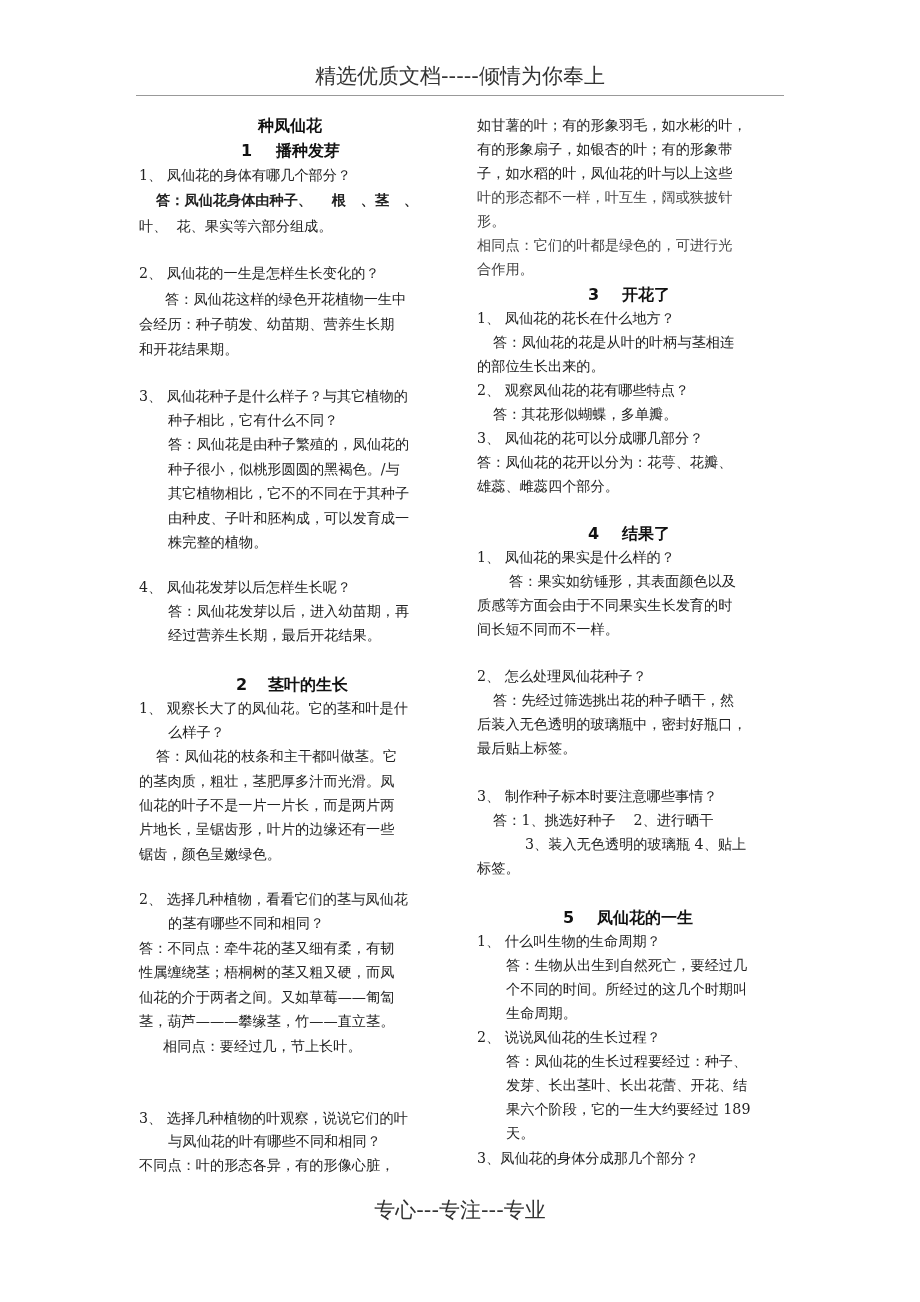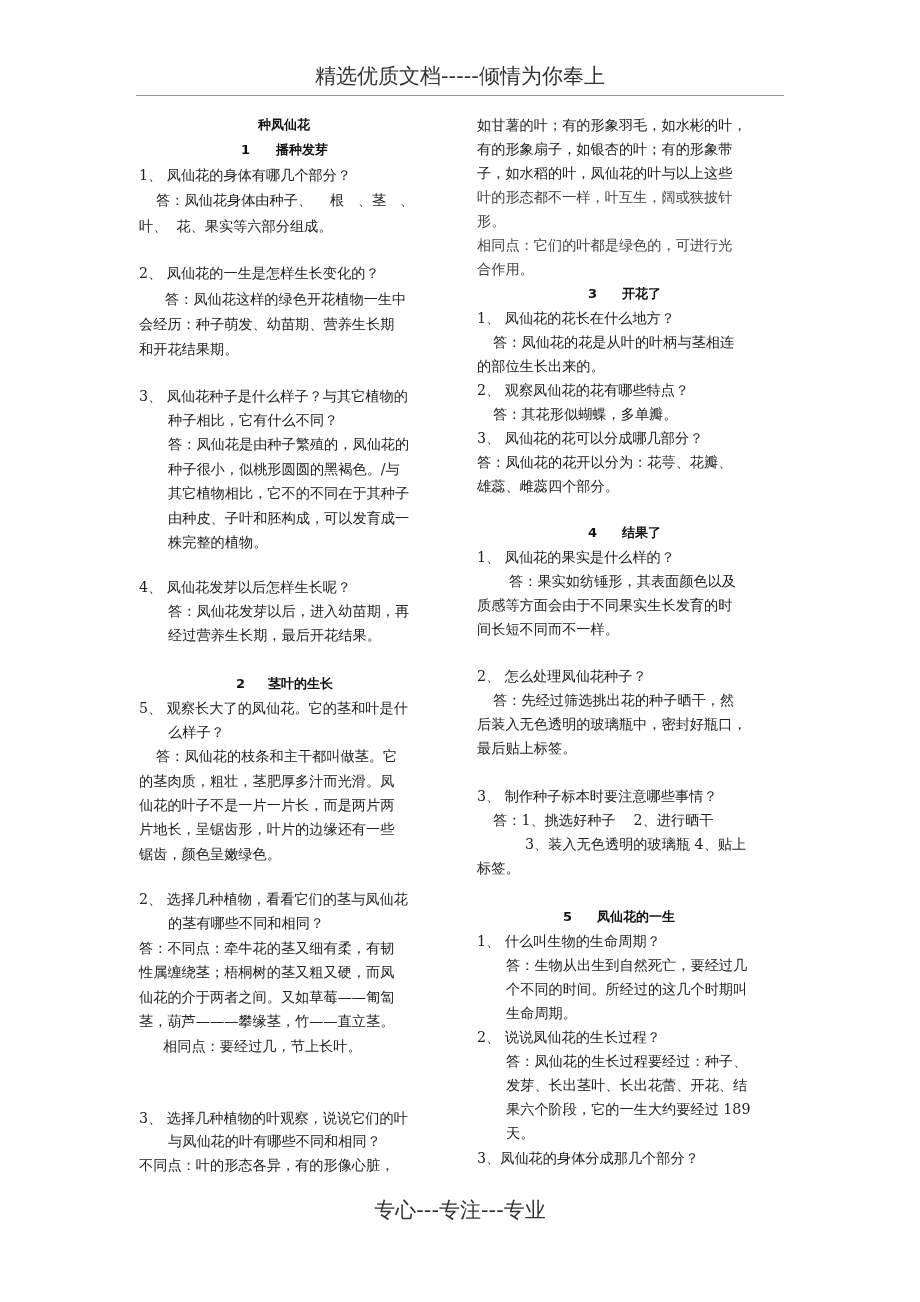--- a/index.html
+++ b/index.html
@@ -4,38 +4,38 @@
 <style>
   html, body { margin: 0; padding: 0; background: #ffffff; }
   body { width: 920px; height: 1302px; position: relative; overflow: hidden;
          font-family: "DejaVu Serif", "Liberation Serif", serif; color: #222; }
   .header { position: absolute; left: 0; width: 920px; top: 62px; text-align: center;
             font-family: "DejaVu Sans", "Liberation Sans", sans-serif; font-size: 21px; color: #333; letter-spacing: 0px; }
   .header-rule { position: absolute; left: 136px; width: 648px; top: 95px; height: 0; border-top: 1px solid #999; }
   .footer { position: absolute; left: 0; width: 920px; top: 1196px; text-align: center;
             font-family: "DejaVu Sans", "Liberation Sans", sans-serif; font-size: 21px; color: #333; }
   .ln { position: absolute; font-size: 14.2px; white-space: pre; line-height: 1; color: #222; }
-  .h { font-weight: bold; font-family: "DejaVu Sans", "Liberation Sans", sans-serif; font-size: 13px; color: #111; }
+  .h { font-weight: bold; font-family: "DejaVu Sans", "Liberation Sans", sans-serif; font-size: 16px; color: #111; }
   .sans { font-family: "DejaVu Sans", "Liberation Sans", sans-serif; }
   .gray { color: #444; }
 </style>
 </head>
 <body>
 
 <div class="header">精选优质文档-----倾情为你奉上</div>
 <div class="header-rule"></div>
 
 <div>
   <div class="ln h" style="left:258px;top:118px;">种凤仙花</div>
 
   <div class="ln h" style="left:241px;top:143px;">1</div>
   <div class="ln h" style="left:276px;top:143px;">播种发芽</div>
 
   <div class="ln" style="left:139px;top:168px;">1、 凤仙花的身体有哪几个部分？</div>
-  <div class="ln sans" style="left:156px;top:193px;">答：凤仙花身体由种子、    根   、茎   、</div>
+  <div class="ln sans" style="left:156px;top:193px;font-weight:bold;">答：凤仙花身体由种子、    根   、茎   、</div>
   <div class="ln sans" style="left:139px;top:219px;">叶、  花、果实等六部分组成。</div>
 
   <div class="ln" style="left:139px;top:266px;">2、 凤仙花的一生是怎样生长变化的？</div>
   <div class="ln" style="left:165px;top:292px;">答：凤仙花这样的绿色开花植物一生中</div>
   <div class="ln" style="left:139px;top:317px;">会经历：种子萌发、幼苗期、营养生长期</div>
   <div class="ln" style="left:139px;top:342px;">和开花结果期。</div>
 
   <div class="ln" style="left:139px;top:389px;">3、 凤仙花种子是什么样子？与其它植物的</div>
   <div class="ln" style="left:168px;top:413px;">种子相比，它有什么不同？</div>
   <div class="ln" style="left:168px;top:437px;">答：凤仙花是由种子繁殖的，凤仙花的</div>
@@ -44,21 +44,21 @@
   <div class="ln" style="left:168px;top:511px;">由种皮、子叶和胚构成，可以发育成一</div>
   <div class="ln" style="left:168px;top:535px;">株完整的植物。</div>
 
   <div class="ln" style="left:139px;top:580px;">4、 凤仙花发芽以后怎样生长呢？</div>
   <div class="ln" style="left:168px;top:604px;">答：凤仙花发芽以后，进入幼苗期，再</div>
   <div class="ln" style="left:168px;top:628px;">经过营养生长期，最后开花结果。</div>
 
   <div class="ln h" style="left:236px;top:677px;">2</div>
   <div class="ln h" style="left:268px;top:677px;">茎叶的生长</div>
 
-  <div class="ln" style="left:139px;top:701px;">5、 观察长大了的凤仙花。它的茎和叶是什</div>
+  <div class="ln" style="left:139px;top:701px;">1、 观察长大了的凤仙花。它的茎和叶是什</div>
   <div class="ln" style="left:168px;top:725px;">么样子？</div>
   <div class="ln" style="left:156px;top:749px;">答：凤仙花的枝条和主干都叫做茎。它</div>
   <div class="ln" style="left:139px;top:774px;">的茎肉质，粗壮，茎肥厚多汁而光滑。凤</div>
   <div class="ln" style="left:139px;top:798px;">仙花的叶子不是一片一片长，而是两片两</div>
   <div class="ln" style="left:139px;top:822px;">片地长，呈锯齿形，叶片的边缘还有一些</div>
   <div class="ln" style="left:139px;top:847px;">锯齿，颜色呈嫩绿色。</div>
 
   <div class="ln" style="left:139px;top:892px;">2、 选择几种植物，看看它们的茎与凤仙花</div>
   <div class="ln" style="left:168px;top:916px;">的茎有哪些不同和相同？</div>
   <div class="ln" style="left:139px;top:941px;">答：不同点：牵牛花的茎又细有柔，有韧</div>

